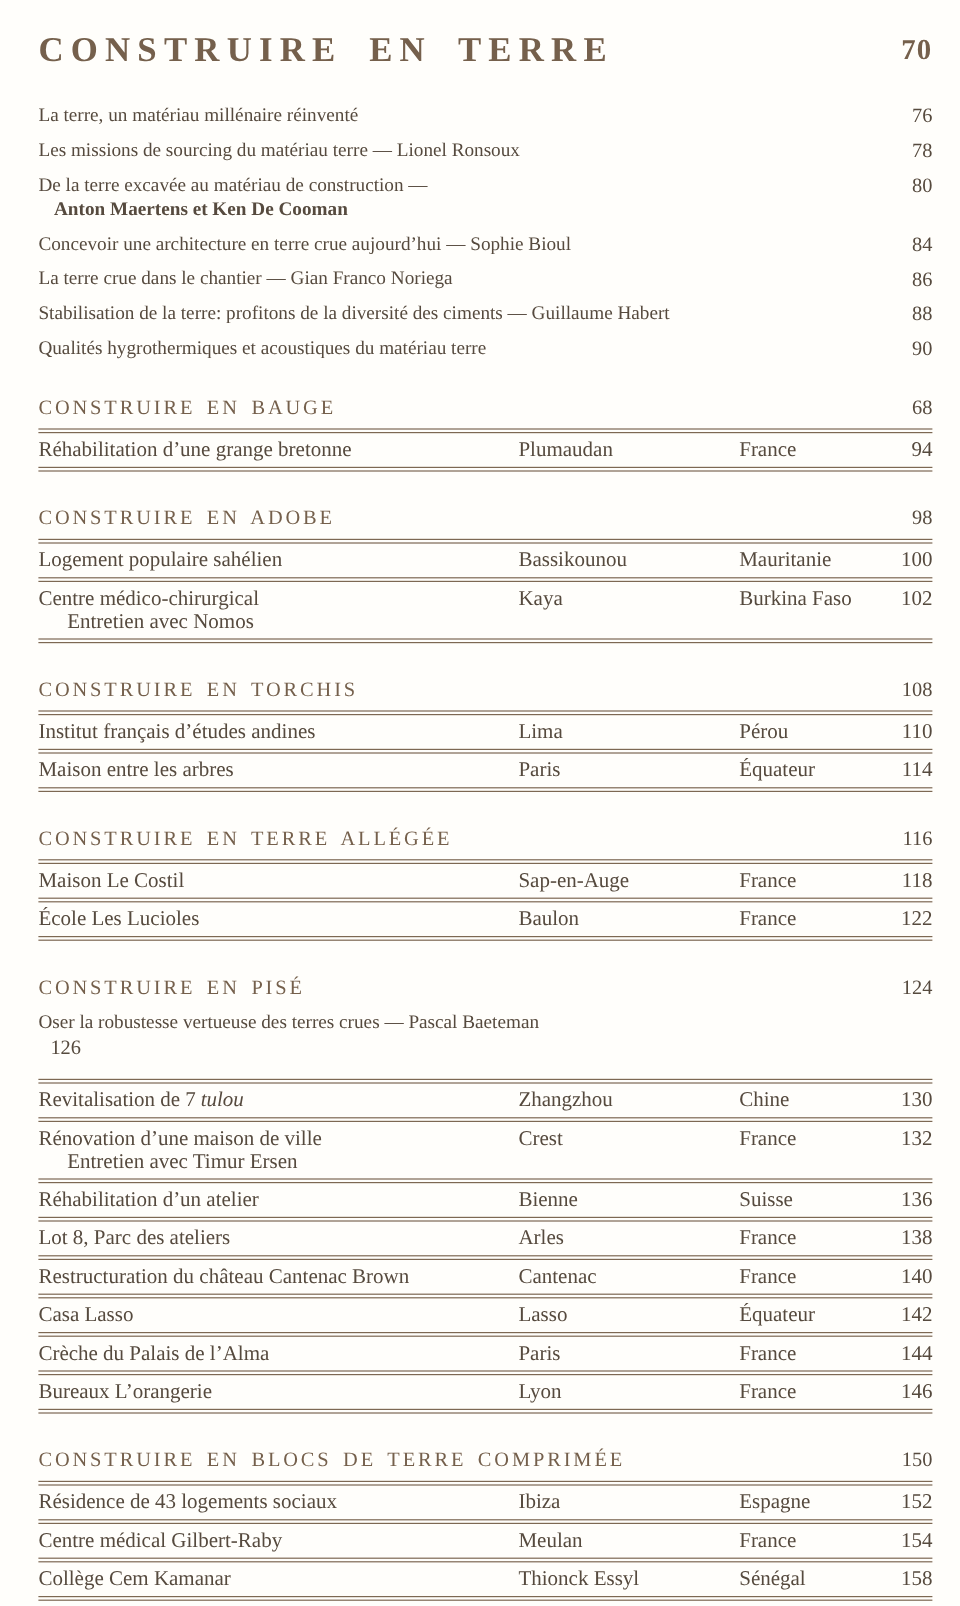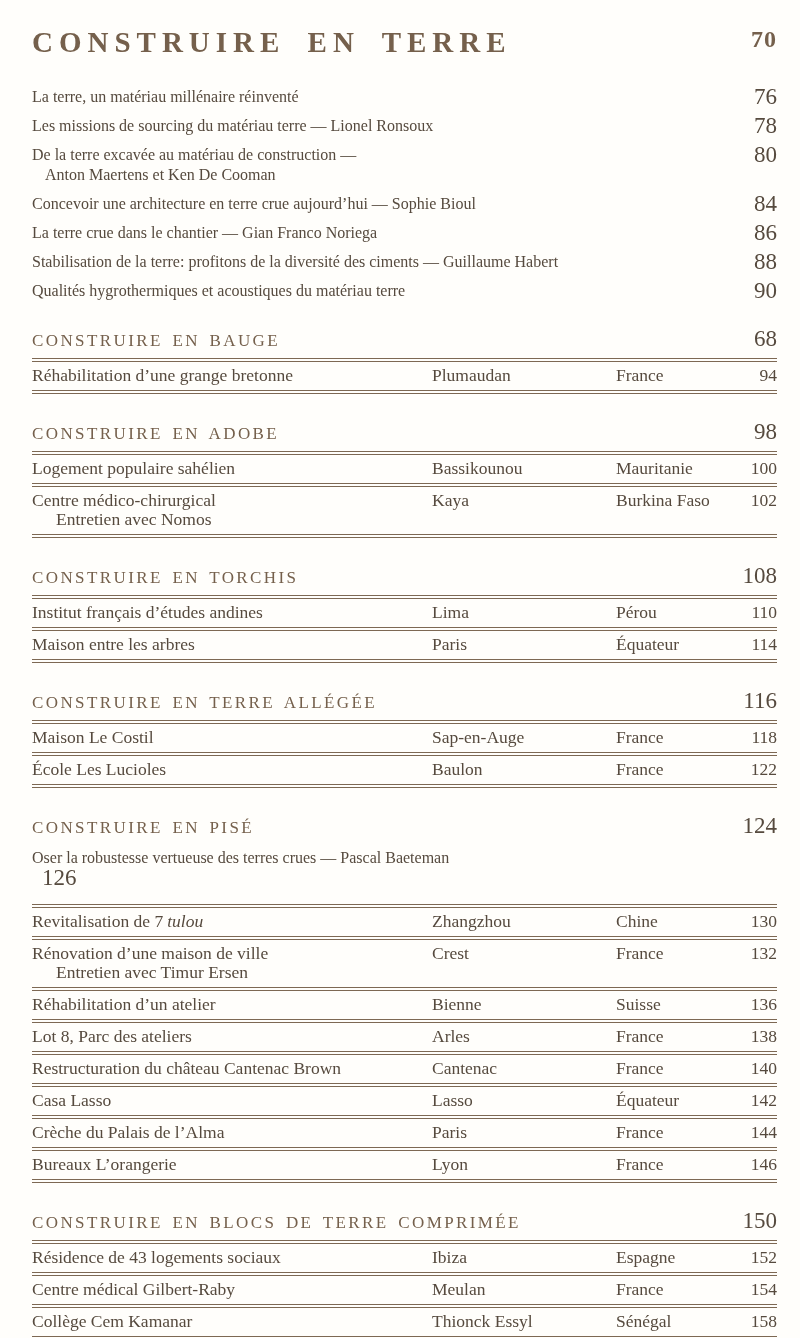--- a/index.html
+++ b/index.html
@@ -11,31 +11,31 @@
   *{margin:0;padding:0;box-sizing:border-box;}
   html,body{background:#fff;}
   body{
     width:800px;height:1338px;overflow:hidden;
     background:var(--bg);
     font-family:"Liberation Serif","DejaVu Serif",serif;
     color:var(--ink);
   }
   .page{padding:26px 23px 0 32px;}
 
-  .title-row{display:flex;justify-content:space-between;align-items:flex-start;margin-bottom:28px;}
+  .title-row{display:flex;justify-content:space-between;align-items:center;margin-bottom:28px;}
   .title-row h1{
     font-size:29px;font-weight:bold;letter-spacing:6px;word-spacing:9px;
     color:var(--brown);white-space:nowrap;
   }
   .title-page{font-size:24px;font-weight:bold;color:var(--brown);letter-spacing:1px;}
 
   .essay{display:flex;justify-content:space-between;align-items:flex-start;margin-bottom:9px;}
   .essay-text{font-size:16px;line-height:20px;white-space:nowrap;}
-  .essay-text .line2{display:block;padding-left:13px;white-space:nowrap;}
-  .pg{font-size:23px;line-height:20px;text-align:left;flex:0 0 auto;padding-left:10px;}
+  .essay-text .line2{display:block;padding-left:13px;white-space:nowrap;font-weight:bold;}
+  .pg{font-size:17px;line-height:20px;text-align:left;flex:0 0 auto;padding-left:10px;}
 
   .section{margin-top:28px;}
   .section-head{display:flex;justify-content:space-between;align-items:baseline;margin-bottom:7px;}
   .section-head h2{
     font-size:17px;font-weight:normal;letter-spacing:2.4px;word-spacing:3px;
     color:var(--brown);white-space:nowrap;line-height:21px;
   }
   .section-essay{margin:10px 0 16px 0;flex-direction:column;}
 
   .table{border-top:4px double var(--rule);}

